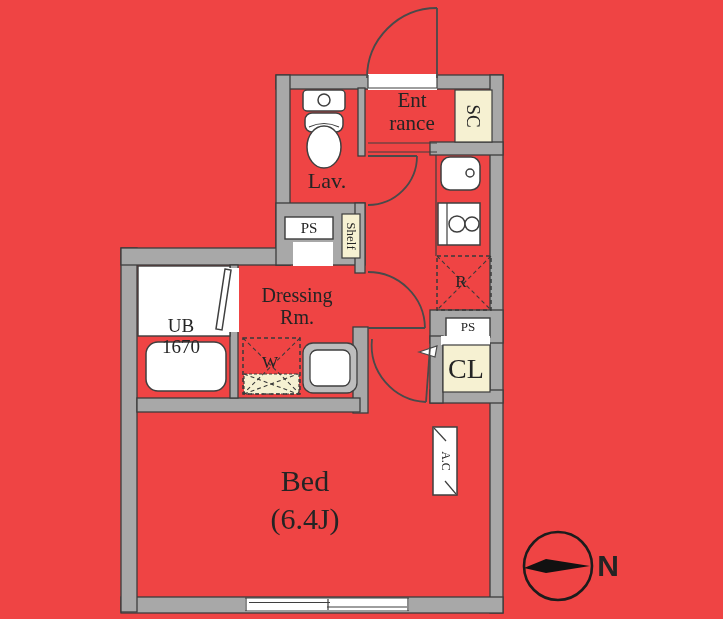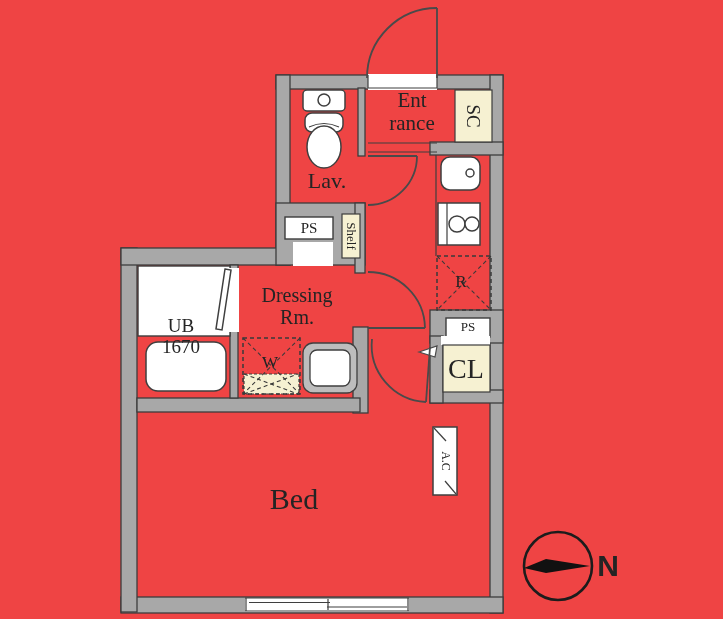--- a/index.html
+++ b/index.html
@@ -162,17 +162,17 @@
   <div class="lbl rot" style="left:473px;top:116px;font-size:19px;">SC</div>
   <div class="lbl" style="left:327px;top:181px;font-size:22px;text-align:center;">Lav.</div>
   <div class="lbl" style="left:309px;top:228px;font-size:15px;">PS</div>
   <div class="lbl rot" style="left:351px;top:236px;font-size:13px;">Shelf</div>
   <div class="lbl" style="left:181px;top:301px;font-size:19px;margin-top:36px;"><span>UB</span><span>1670</span></div>
   <div class="lbl" style="left:297px;top:306px;font-size:20px;"><span>Dressing</span><span>Rm.</span></div>
   <div class="lbl" style="left:270px;top:363px;font-size:17px;">W</div>
   <div class="lbl" style="left:461px;top:282px;font-size:17px;">R</div>
   <div class="lbl" style="left:468px;top:327px;font-size:13px;">PS</div>
   <div class="lbl" style="left:466px;top:369px;font-size:28px;">CL</div>
-  <div class="lbl" style="left:294px;top:499px;font-size:30px;line-height:1.25;"><span>Bed</span></div>
+  <div class="lbl" style="left:305px;top:499px;font-size:30px;line-height:1.25;"><span>Bed</span><span>(6.4J)</span></div>
   <div class="lbl rot" style="left:445px;top:461px;font-size:12px;">A.C</div>
   <div class="lbl sans" style="left:608px;top:565px;font-size:30px;">N</div>
 
 </div>
 
 </body></html>

